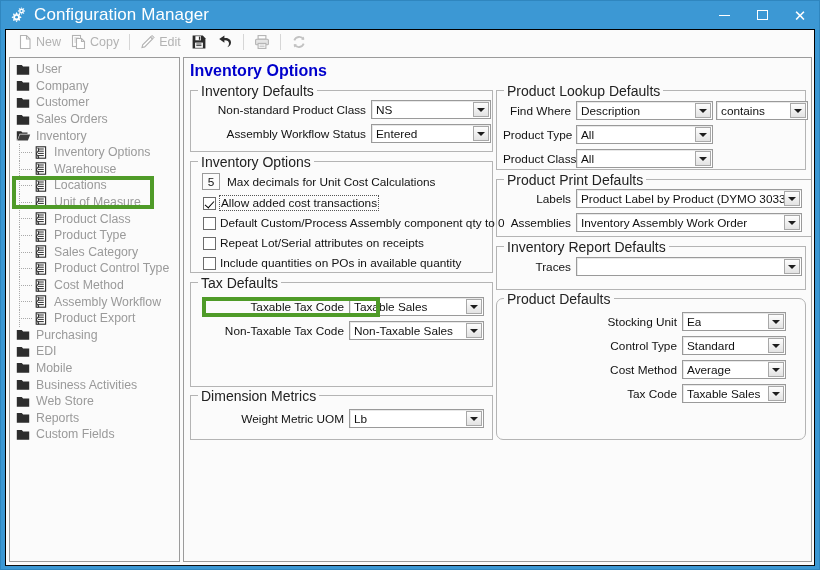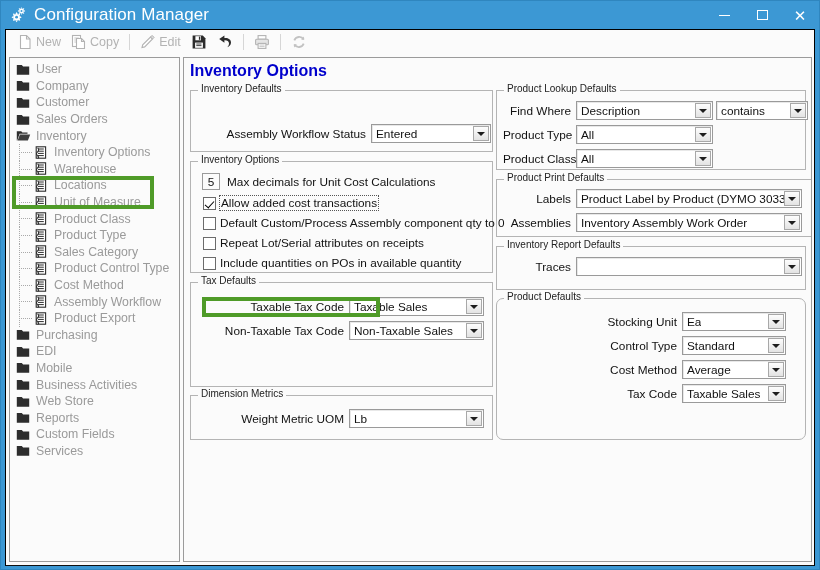--- a/index.html
+++ b/index.html
@@ -143,21 +143,21 @@
     color: #0000cc; font-size: 16px; font-weight: bold;
     font-family: "Liberation Sans", sans-serif;
   }
   .group {
     position: absolute;
     border: 1px solid #b4b4b4;
   }
   .group > .glabel {
     position: absolute; top: -8px; left: 7px;
     background: #fbfbfb; padding: 0 3px;
-    font-size: 10px; color: #222;
+    font-size: 14px; color: #222;
     white-space: nowrap;
   }
   .row { position: absolute; display: flex; align-items: center; }
   .rlabel {
     font-size: 11.8px; color: #111; text-align: right;
     white-space: nowrap; padding-right: 5px;
   }
   .combo {
     height: 19px; background: #ffffff;
     border: 1px solid #9a9a9a;
@@ -532,39 +532,42 @@
               <path d="M0.8 2.0h5.0l1.3 1.5h6.1v8.3H0.8z" fill="#2d2d2d"></path>
             </svg>
             <span>Reports</span>
           </div>
           <div class="tnode">
             <svg width="15" height="13" viewBox="0 0 15 13" class="ticon">
               <path d="M0.8 2.0h5.0l1.3 1.5h6.1v8.3H0.8z" fill="#2d2d2d"></path>
             </svg>
             <span>Custom Fields</span>
           </div>
-          <div class="tnode">
-            <svg width="15" height="13" viewBox="0 0 15 13" class="ticon">
-              <path d="M0.8 2.0h5.0l1.3 1.5h6.1v8.3H0.8z" fill="#2d2d2d"></path>
-            </svg>
-            <span>Services</span>
-          </div>
         </div>
       <div id="hl-tree" style="border-color: rgb(79, 155, 40);"></div>
     </div>
 
     <div id="splitter"></div>
 
     <div id="rightpane">
 
       <div id="pagetitle">Inventory Options</div>
 
       <div class="group" style="left:6px; top:32px; width:303px; height:62px;">
         <span class="glabel">Inventory Defaults</span>
 
+        <div class="row" style="left:-3px; top:9px;">
+          <span class="rlabel" style="width:183px;">Non-standard Product Class</span>
+          <div class="combo" style="width:120px;">
+            <span class="cval">NS</span>
+            <span class="arrow">
+                <i></i>
+              </span>
+          </div>
+        </div>
 
         <div class="row" style="left:-3px; top:33px;">
           <span class="rlabel" style="width:183px;">Assembly Workflow Status</span>
           <div class="combo" style="width:120px;">
             <span class="cval">Entered</span>
             <span class="arrow">
                 <i></i>
               </span>
           </div>
         </div>

